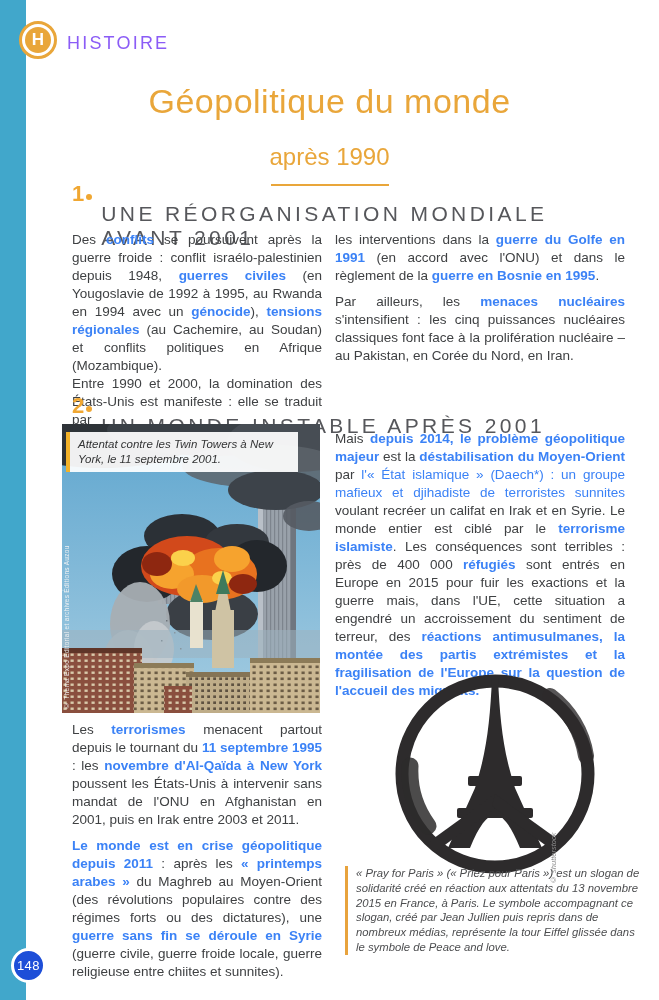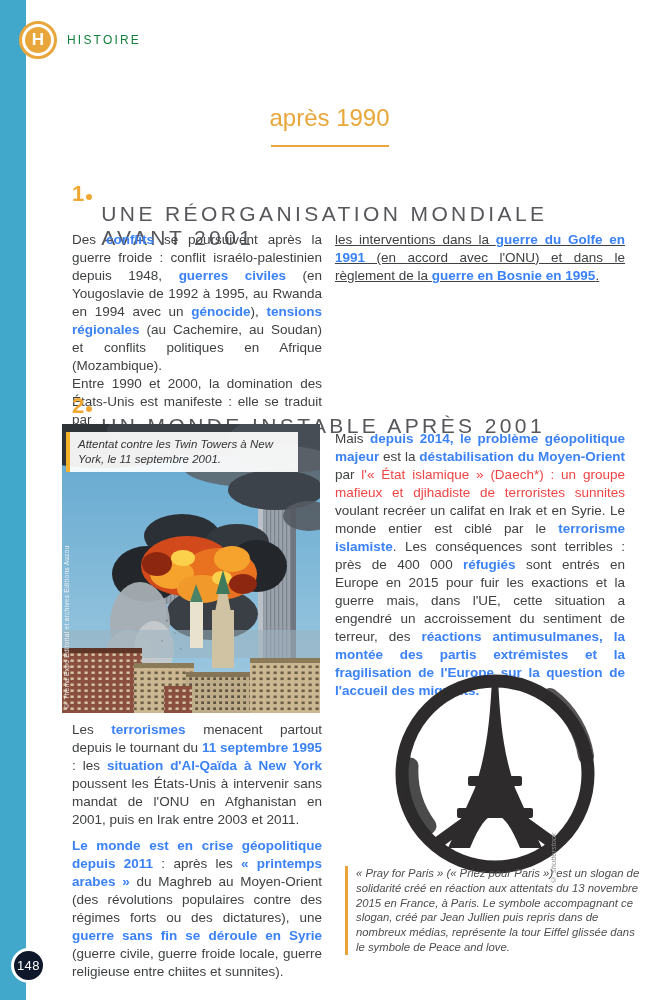--- a/index.html
+++ b/index.html
@@ -6,54 +6,54 @@
   html,body { background:#e9e9e9; }
   .page {
     position:relative; width:659px; height:1000px; margin:0 auto;
     background:#ffffff; overflow:hidden;
     font-family:"Liberation Sans", sans-serif; color:#3f4143;
   }
   
   .side-bar { position:absolute; left:0; top:0; width:26px; height:1000px; background:#41a7cb; }
   .page-badge {
     position:absolute; left:11px; top:948px; width:35px; height:35px;
-    background:#0f172a; border:3px solid #ffffff; border-radius:50%;
+    background:#1d4ed8; border:3px solid #ffffff; border-radius:50%;
     display:flex; align-items:center; justify-content:center;
     color:#ffffff; font-size:13px; font-weight:400; letter-spacing:.5px;
   }
   
   .logo-ring {
     position:absolute; left:19px; top:21px; width:38px; height:38px;
     border:3px solid #e9a63a; border-radius:50%;
     display:flex; align-items:center; justify-content:center; background:#fff;
   }
   .logo-core {
     width:26px; height:26px; border-radius:50%; background:#e9a63a;
     display:flex; align-items:center; justify-content:center;
     color:#ffffff; font-weight:700; font-size:17px;
   }
   .subject-label {
-    position:absolute; left:67px; top:33px; color:#15803d;
-    font-size:12px; letter-spacing:2.2px; font-weight:400;
+    position:absolute; left:67px; top:33px; color:#8b5cf6;
+    font-size:18px; letter-spacing:2.2px; font-weight:400;
   }
   
   .title-block { position:absolute; left:26px; top:82px; width:607px; text-align:center; color:#e9a63a; }
   .title-main { font-size:34px; font-weight:400; letter-spacing:.5px; }
   .title-sub  { font-size:24px; font-weight:400; margin-top:22px; }
   .title-underline { width:118px; height:2px; background:#e9a63a; margin:13px auto 0 auto; }
   
   .sec-head { position:absolute; display:flex; align-items:flex-start; }
   .sec-num { color:#f0a732; font-size:22px; font-weight:700; line-height:1; margin-top:1px; white-space:nowrap; }
   .sec-num .dot { display:inline-block; width:6px; height:6px; background:#f0a732; border-radius:50%; margin-left:2px; margin-bottom:1px; }
   .sec-title { color:#56575b; font-size:21px; font-weight:500; letter-spacing:3.4px; line-height:1.14; margin-left:9px;margin-top:20px; }
   
   .body-col { position:absolute; font-size:13.5px; line-height:18px; text-align:justify; color:#3f4143; }
   .body-col p + p { margin-top:8px; }
   .body-col b { color:#3b82f6; font-weight:700; }
-  .hl-blue { color:#ef4444; }
+  .hl-blue { color:#3b82f6; }
   
   .photo { position:absolute; left:62px; top:424px; width:258px; height:289px; overflow:hidden; }
   .photo svg { display:block; }
   .photo-caption {
     position:absolute; left:4px; top:8px; width:232px;
     background:rgba(255,255,255,.93); border-left:4px solid #f3b229;
     padding:5px 8px 6px 8px; font-style:italic; font-size:11.5px; line-height:14.5px; color:#333435;
   }
   .photo-credit {
     position:absolute; left:1px; bottom:4px; height:180px;
@@ -80,33 +80,35 @@
 <div class="page">
 
   <div class="side-bar"></div>
 
   <div class="logo-ring">
     <div class="logo-core">H</div>
   </div>
   <div class="subject-label">HISTOIRE</div>
 
   <div class="title-block">
+    <div class="title-main">Géopolitique du monde</div>
     <div class="title-sub">après 1990</div>
     <div class="title-underline"></div>
   </div>
 
   <div class="sec-head" style="left:72px; top:182px;">
     <span class="sec-num"><span>1</span><span class="dot"></span></span>
     <div class="sec-title"><span>UNE RÉORGANISATION MONDIALE</span><br><span>AVANT 2001</span></div>
   </div>
 
   <div class="body-col" style="left:72px; top:231px; width:250px;">Des <b>conflits</b> se poursuivent après la guerre froide : conflit israélo-palestinien depuis 1948, <b>guerres civiles</b> (en Yougoslavie de 1992 à 1995, au Rwanda en 1994 avec un <b>génocide</b>), <b>tensions régionales</b> (au Cachemire, au Soudan) et conflits politiques en Afrique (Mozambique).<br>Entre 1990 et 2000, la domination des États-Unis est manifeste : elle se traduit par</div>
 
-  <div class="body-col" style="left:335px; top:231px; width:290px;text-decoration:underline;">
+  <div class="body-col" style="left:335px; top:231px; width:290px;">
     <p>les interventions dans la <b>guerre du Golfe en 1991</b> (en accord avec l'ONU) et dans le règlement de la <b>guerre en Bosnie en 1995</b>.</p>
+    <p>Par ailleurs, les <b>menaces nucléaires</b> s'intensifient : les cinq puissances nucléaires classiques font face à la prolifération nucléaire – au Pakistan, en Corée du Nord, en Iran.</p>
   </div>
 
   <div class="sec-head" style="left:72px; top:394px;">
     <span class="sec-num"><span>2</span><span class="dot"></span></span>
     <div class="sec-title">UN MONDE INSTABLE APRÈS 2001</div>
   </div>
 
   <div class="photo">
     <svg width="258" height="289" viewBox="0 0 258 289">
       <defs>
@@ -189,21 +191,21 @@
       <rect x="188" y="234" width="70" height="5" fill="#8c7b58"></rect>
       <rect x="102" y="262" width="28" height="27" fill="url(#winB)"></rect>
     </svg>
     <div class="photo-caption">Attentat contre les Twin Towers à New York, le 11 septembre 2001.</div>
     <div class="photo-credit">© Thema Expo Éditorial et archives Éditions Auzou</div>
   </div>
 
   <div class="body-col" style="left:335px; top:430px; width:290px;">Mais <b>depuis 2014, le problème géopolitique majeur</b> est la <b>déstabilisation du Moyen-Orient</b> par <span class="hl-blue">l'« État islamique » (Daech*) : un groupe mafieux et djihadiste de terroristes sunnites</span> voulant recréer un califat en Irak et en Syrie. Le monde entier est ciblé par le <b>terrorisme islamiste</b>. Les conséquences sont terribles : près de 400 000 <b>réfugiés</b> sont entrés en Europe en 2015 pour fuir les exactions et la guerre mais, dans l'UE, cette situation a engendré un accroissement du sentiment de terreur, des <b>réactions antimusulmanes, la montée des partis extrémistes et la fragilisation de l'Europe sur la question de l'accueil des migrants.</b></div>
 
   <div class="body-col" style="left:72px; top:721px; width:250px;">
-    <p>Les <b>terrorismes</b> menacent partout depuis le tournant du <b>11 septembre 1995</b> : les <b>situation d'Al-Qaïda à New York</b> poussent les États-Unis à intervenir sans mandat de l'ONU en Afghanistan en 2001, puis en Irak entre 2003 et 2011.</p>
+    <p>Les <b>terrorismes</b> menacent partout depuis le tournant du <b>11 septembre 1995</b> : les <b>novembre d'Al-Qaïda à New York</b> poussent les États-Unis à intervenir sans mandat de l'ONU en Afghanistan en 2001, puis en Irak entre 2003 et 2011.</p>
     <p><b>Le monde est en crise géopolitique depuis 2011</b> : après les <b>« printemps arabes »</b> du Maghreb au Moyen-Orient (des révolutions populaires contre des régimes forts ou des dictatures), une <b>guerre sans fin se déroule en Syrie</b> (guerre civile, guerre froide locale, guerre religieuse entre chiites et sunnites).</p>
   </div>
 
   <div class="peace">
     <svg width="232" height="220" viewBox="0 0 232 220">
       <g fill="none" stroke="#2d2b2c" stroke-linecap="round">
         <circle cx="115" cy="108" r="93" stroke-width="13"></circle>
         <path d="M 48,160 A 93 93 0 0 1 30,100" stroke-width="17" opacity=".85"></path>
         <path d="M 170,30 A 93 93 0 0 1 206,90" stroke-width="16" opacity=".8"></path>
       </g>

